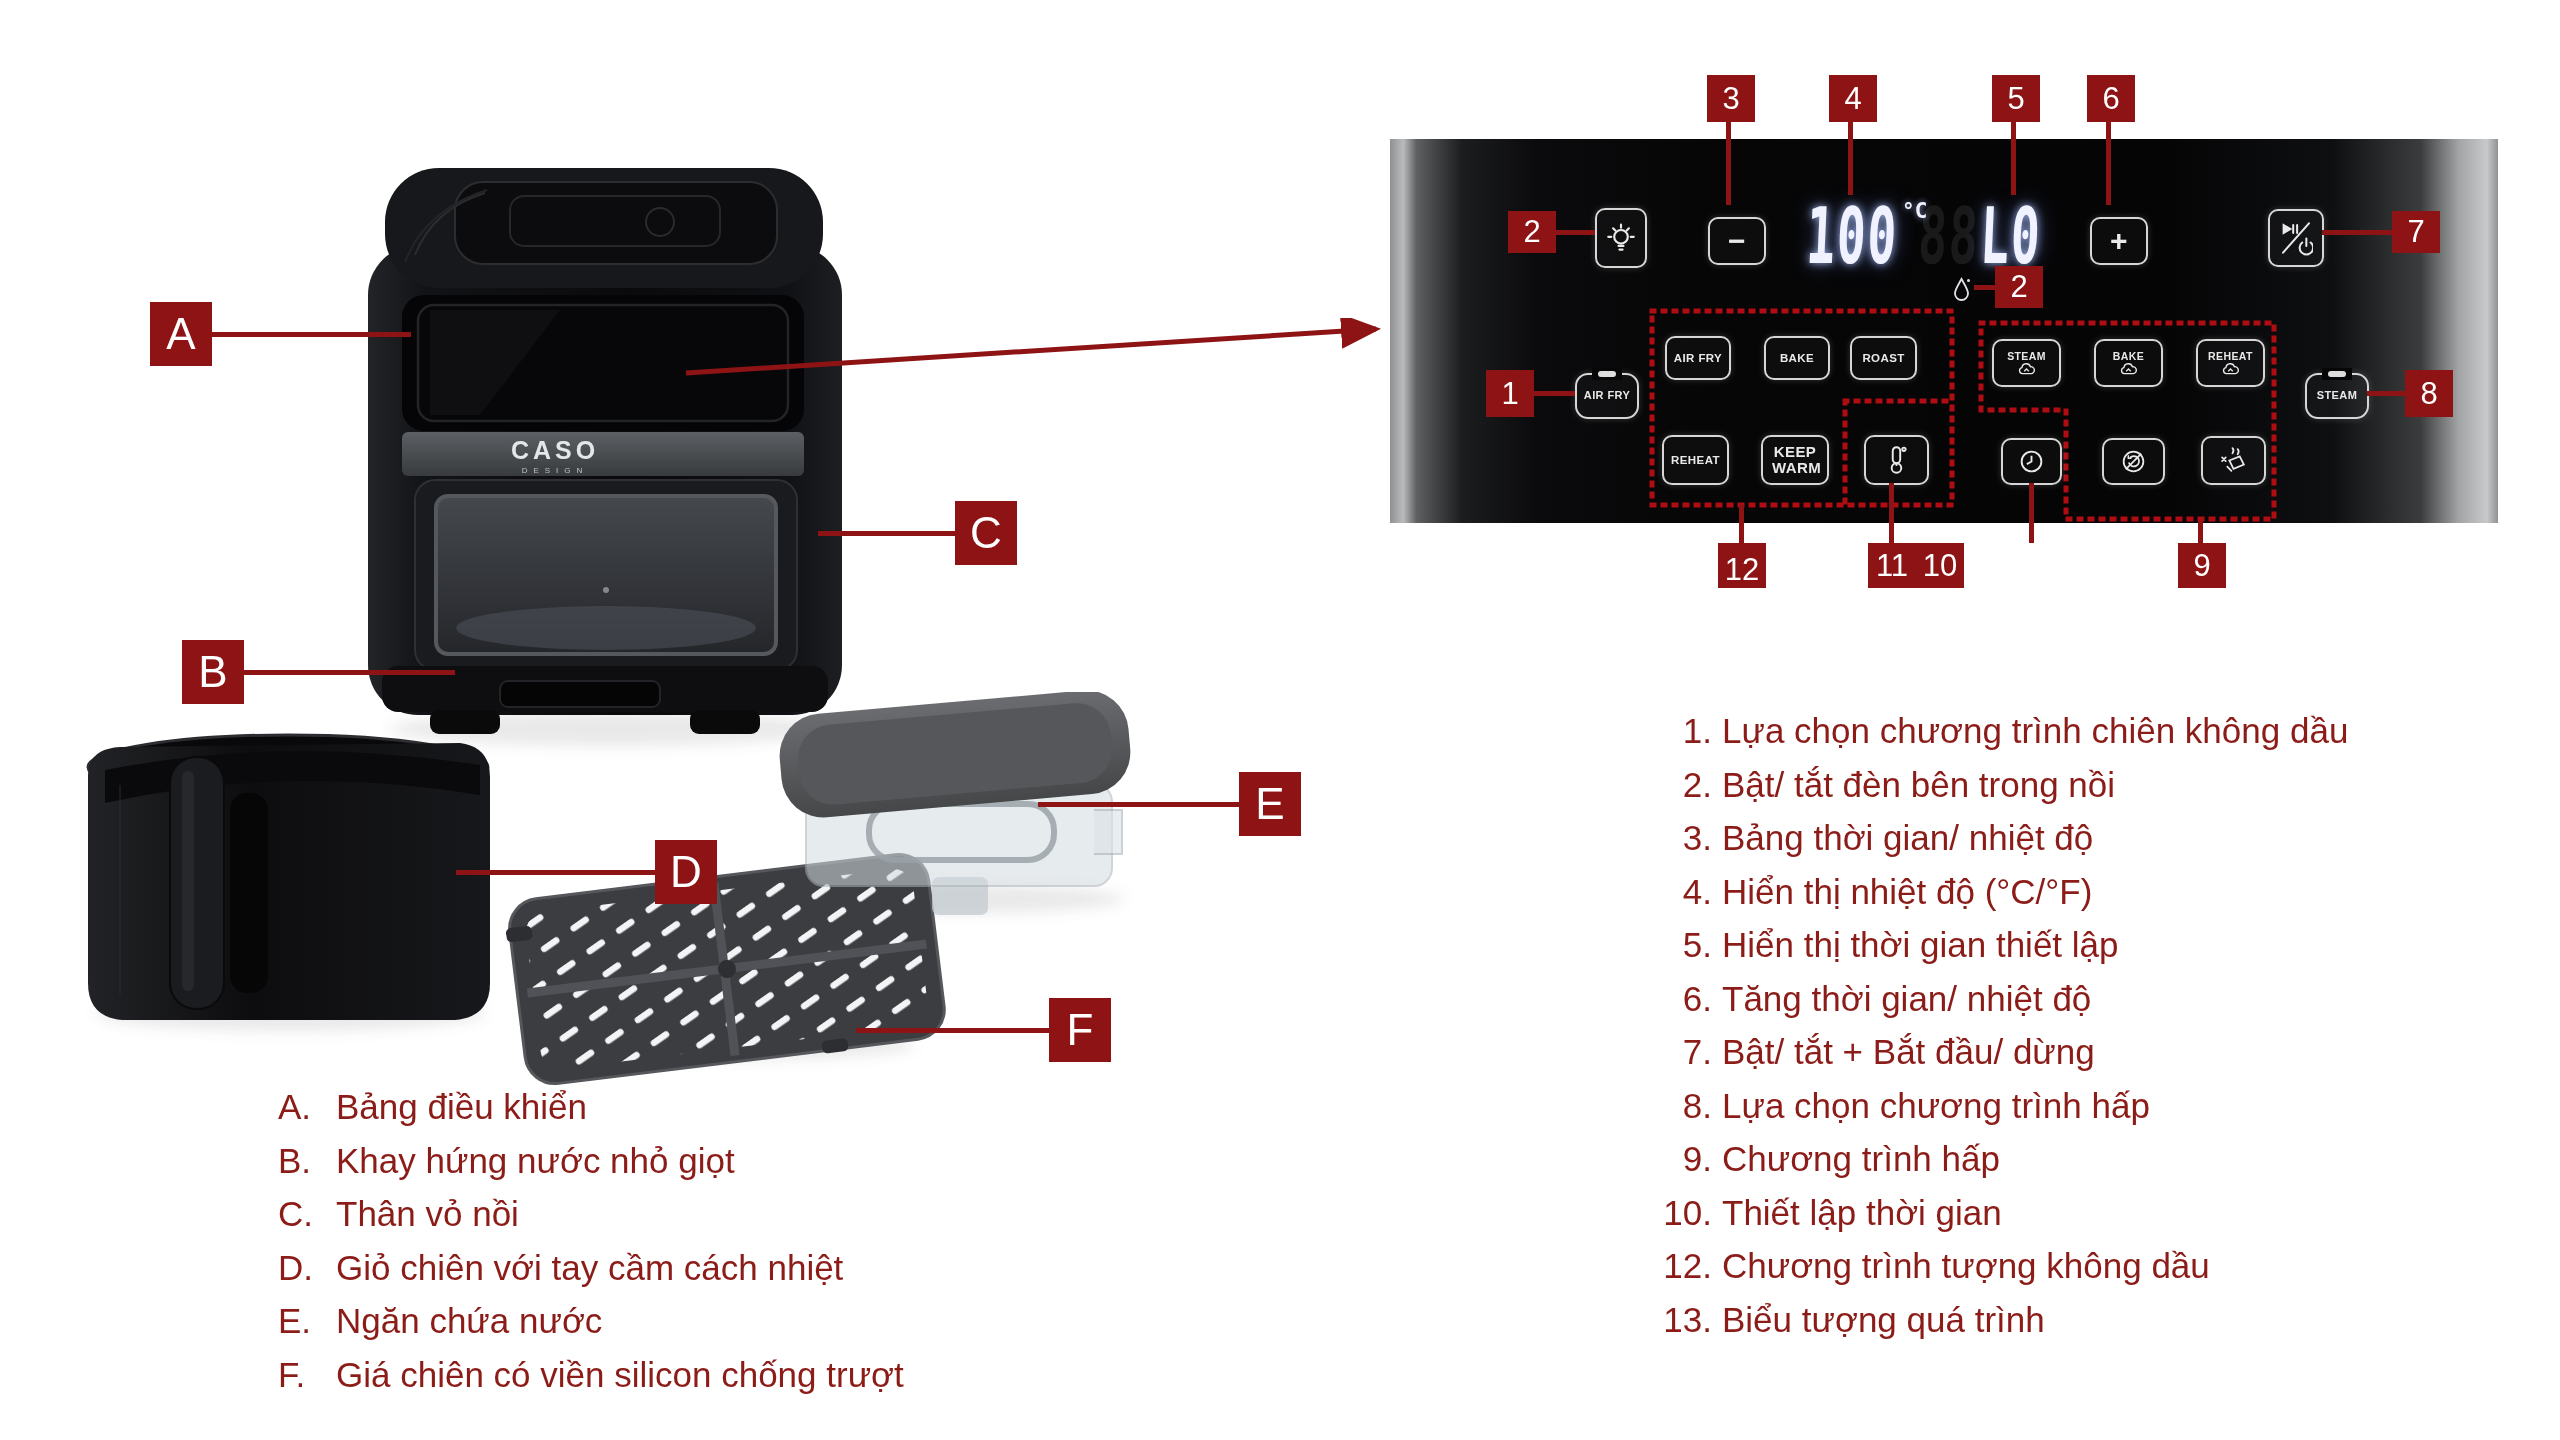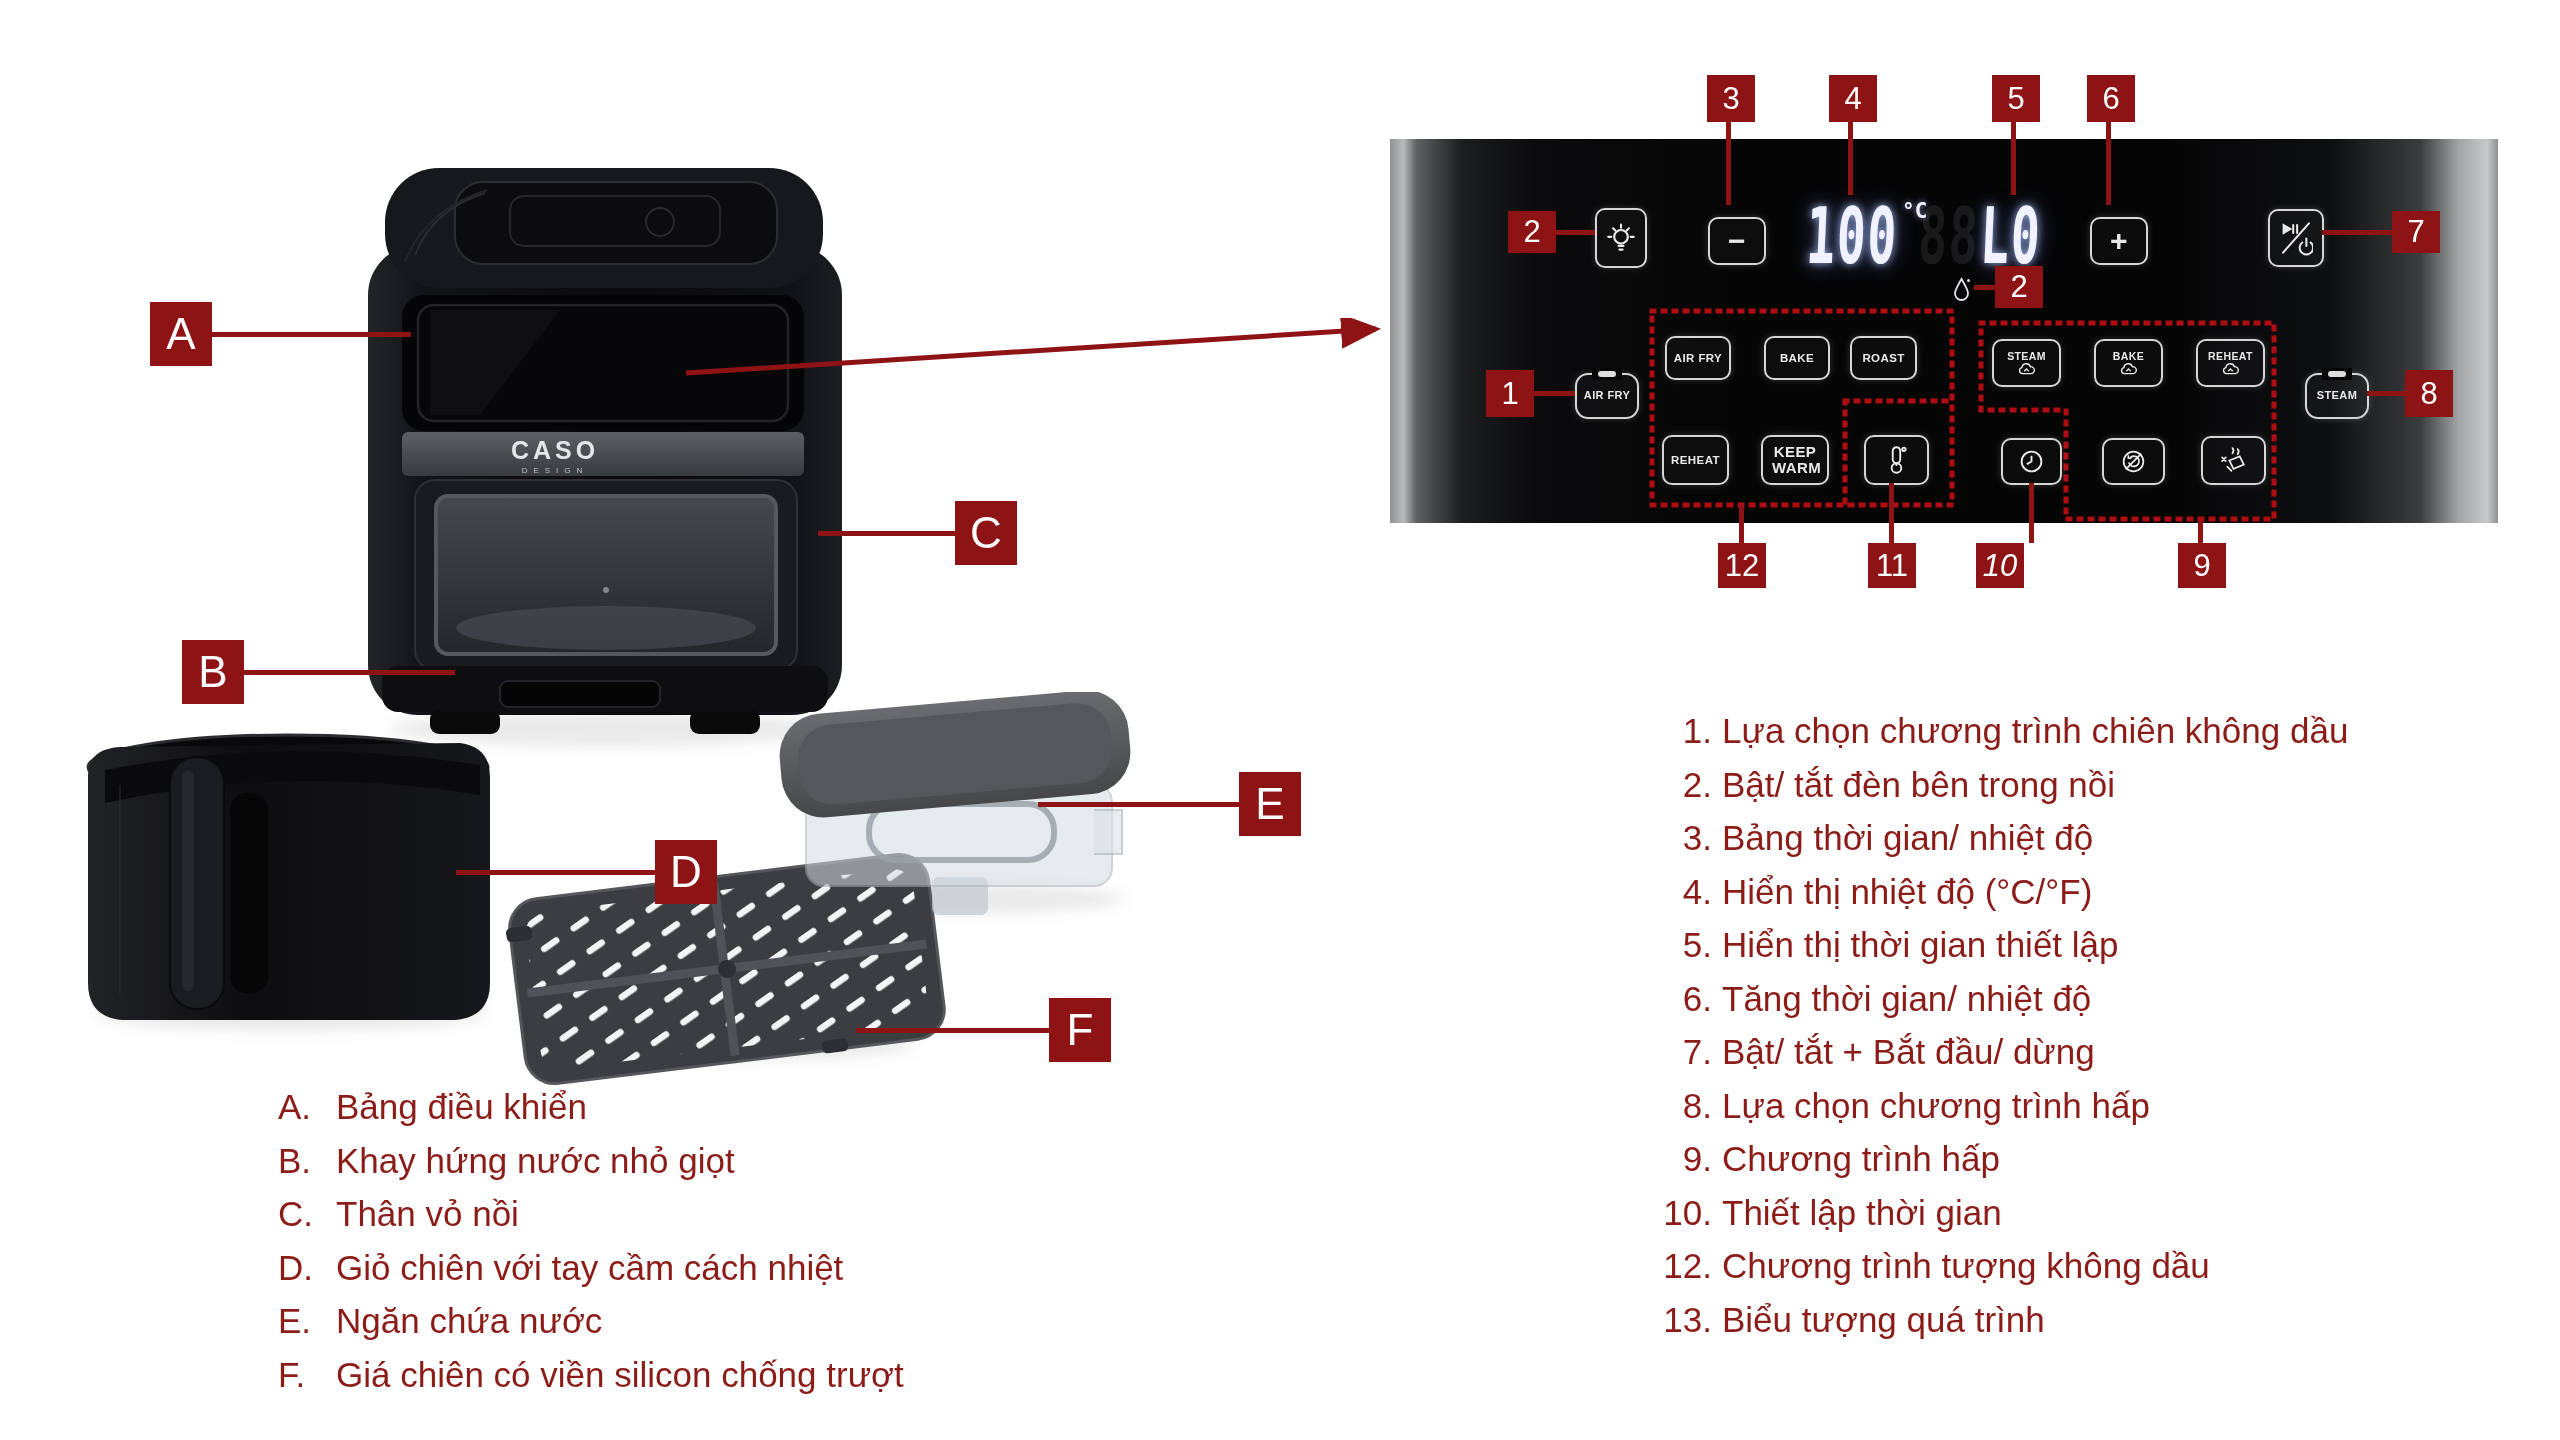--- a/index.html
+++ b/index.html
@@ -344,31 +344,31 @@
   <div class="cbox num" style="left:2405px;top:370px;height:47px;">
       <span>8</span>
     </div>
   <div class="hline" style="left:2367px;top:391px;width:38px;"></div>
 
   <div class="cbox num" style="left:1995px;top:266px;height:42px;">
       <span>2</span>
     </div>
   <div class="hline" style="left:1974px;top:285px;width:21px;"></div>
 
-  <div class="cbox num" style="left:1718px;top:543px;height:45px;">
+  <div class="cbox num" style="left:1718px;top:543px;height:45px;align-items:flex-end;">
       <span>12</span>
     </div>
   <div class="vline" style="left:1739px;top:505px;height:38px;"></div>
 
   <div class="cbox num" style="left:1868px;top:543px;height:45px;">
       <span>11</span>
     </div>
   <div class="vline" style="left:1889px;top:483px;height:60px;"></div>
 
-  <div class="cbox num" style="left:1976px;top:543px;height:45px;font-style:italic;">
+  <div class="cbox num" style="left:1916px;top:543px;height:45px;">
       <span>10</span>
     </div>
   <div class="vline" style="left:2029px;top:483px;height:60px;"></div>
 
   <div class="cbox num" style="left:2178px;top:543px;height:45px;">
       <span>9</span>
     </div>
   <div class="vline" style="left:2198px;top:521px;height:22px;"></div>
 
   <div class="cbox letter" style="left:150px;top:302px;">

